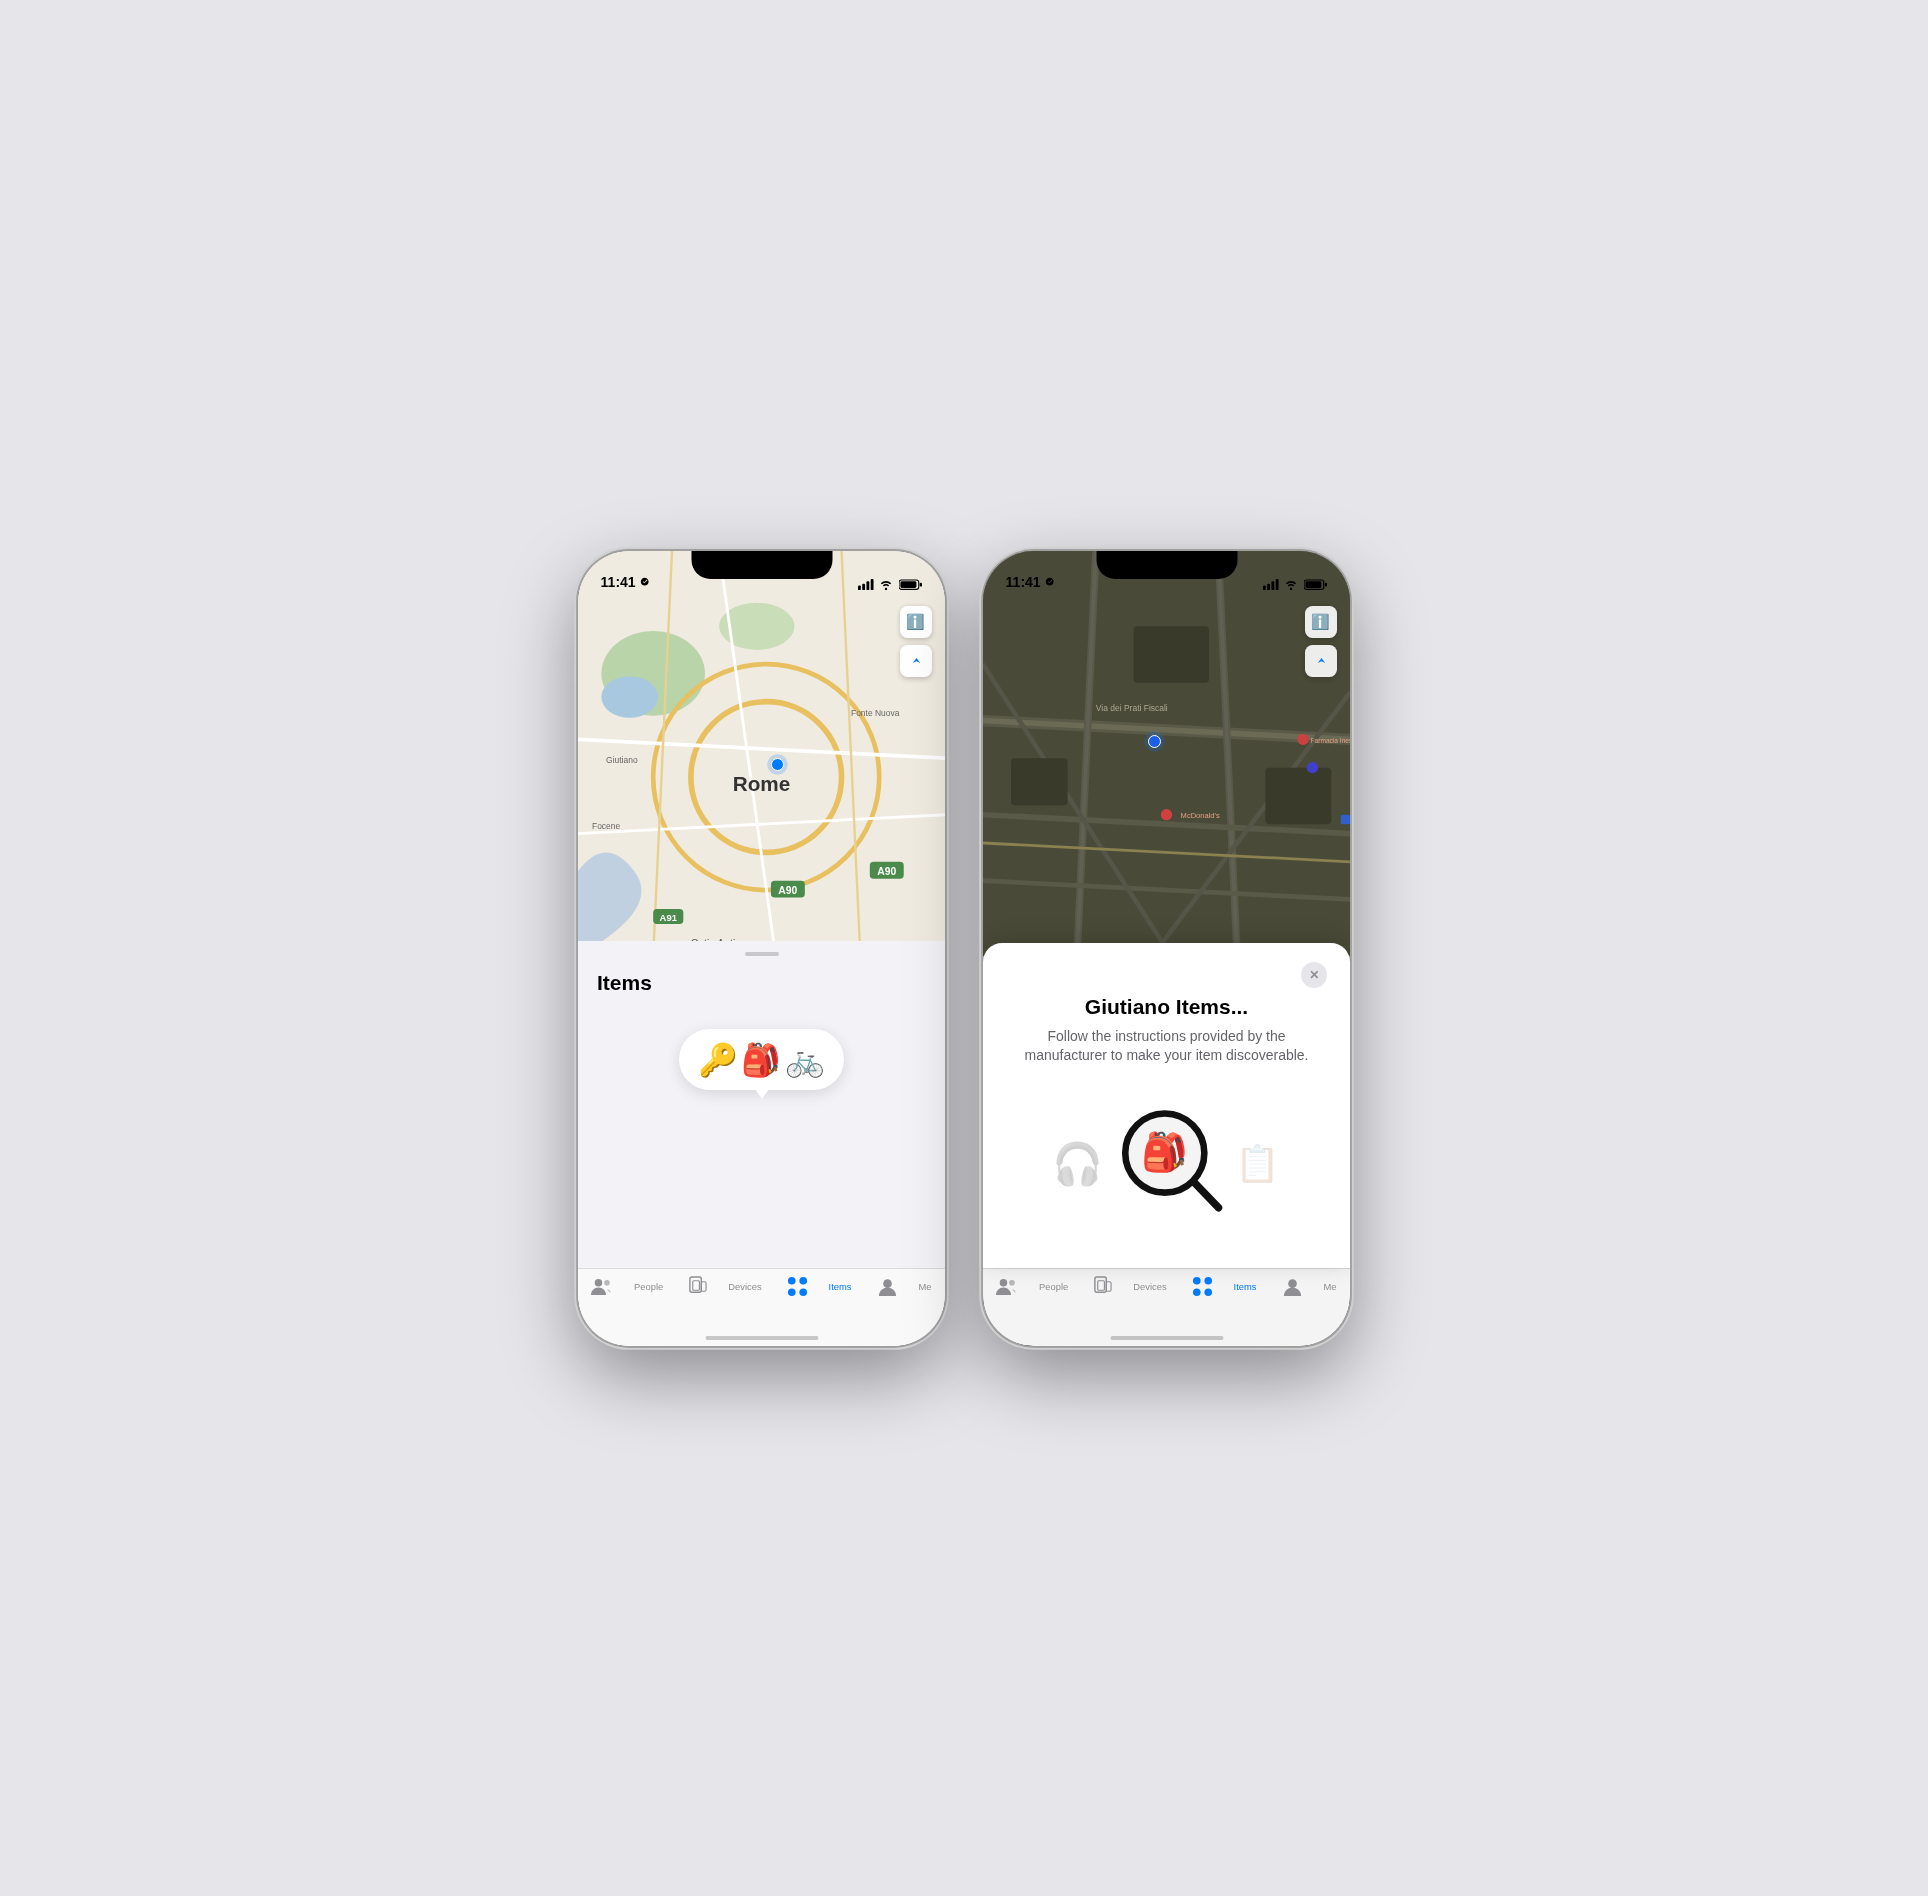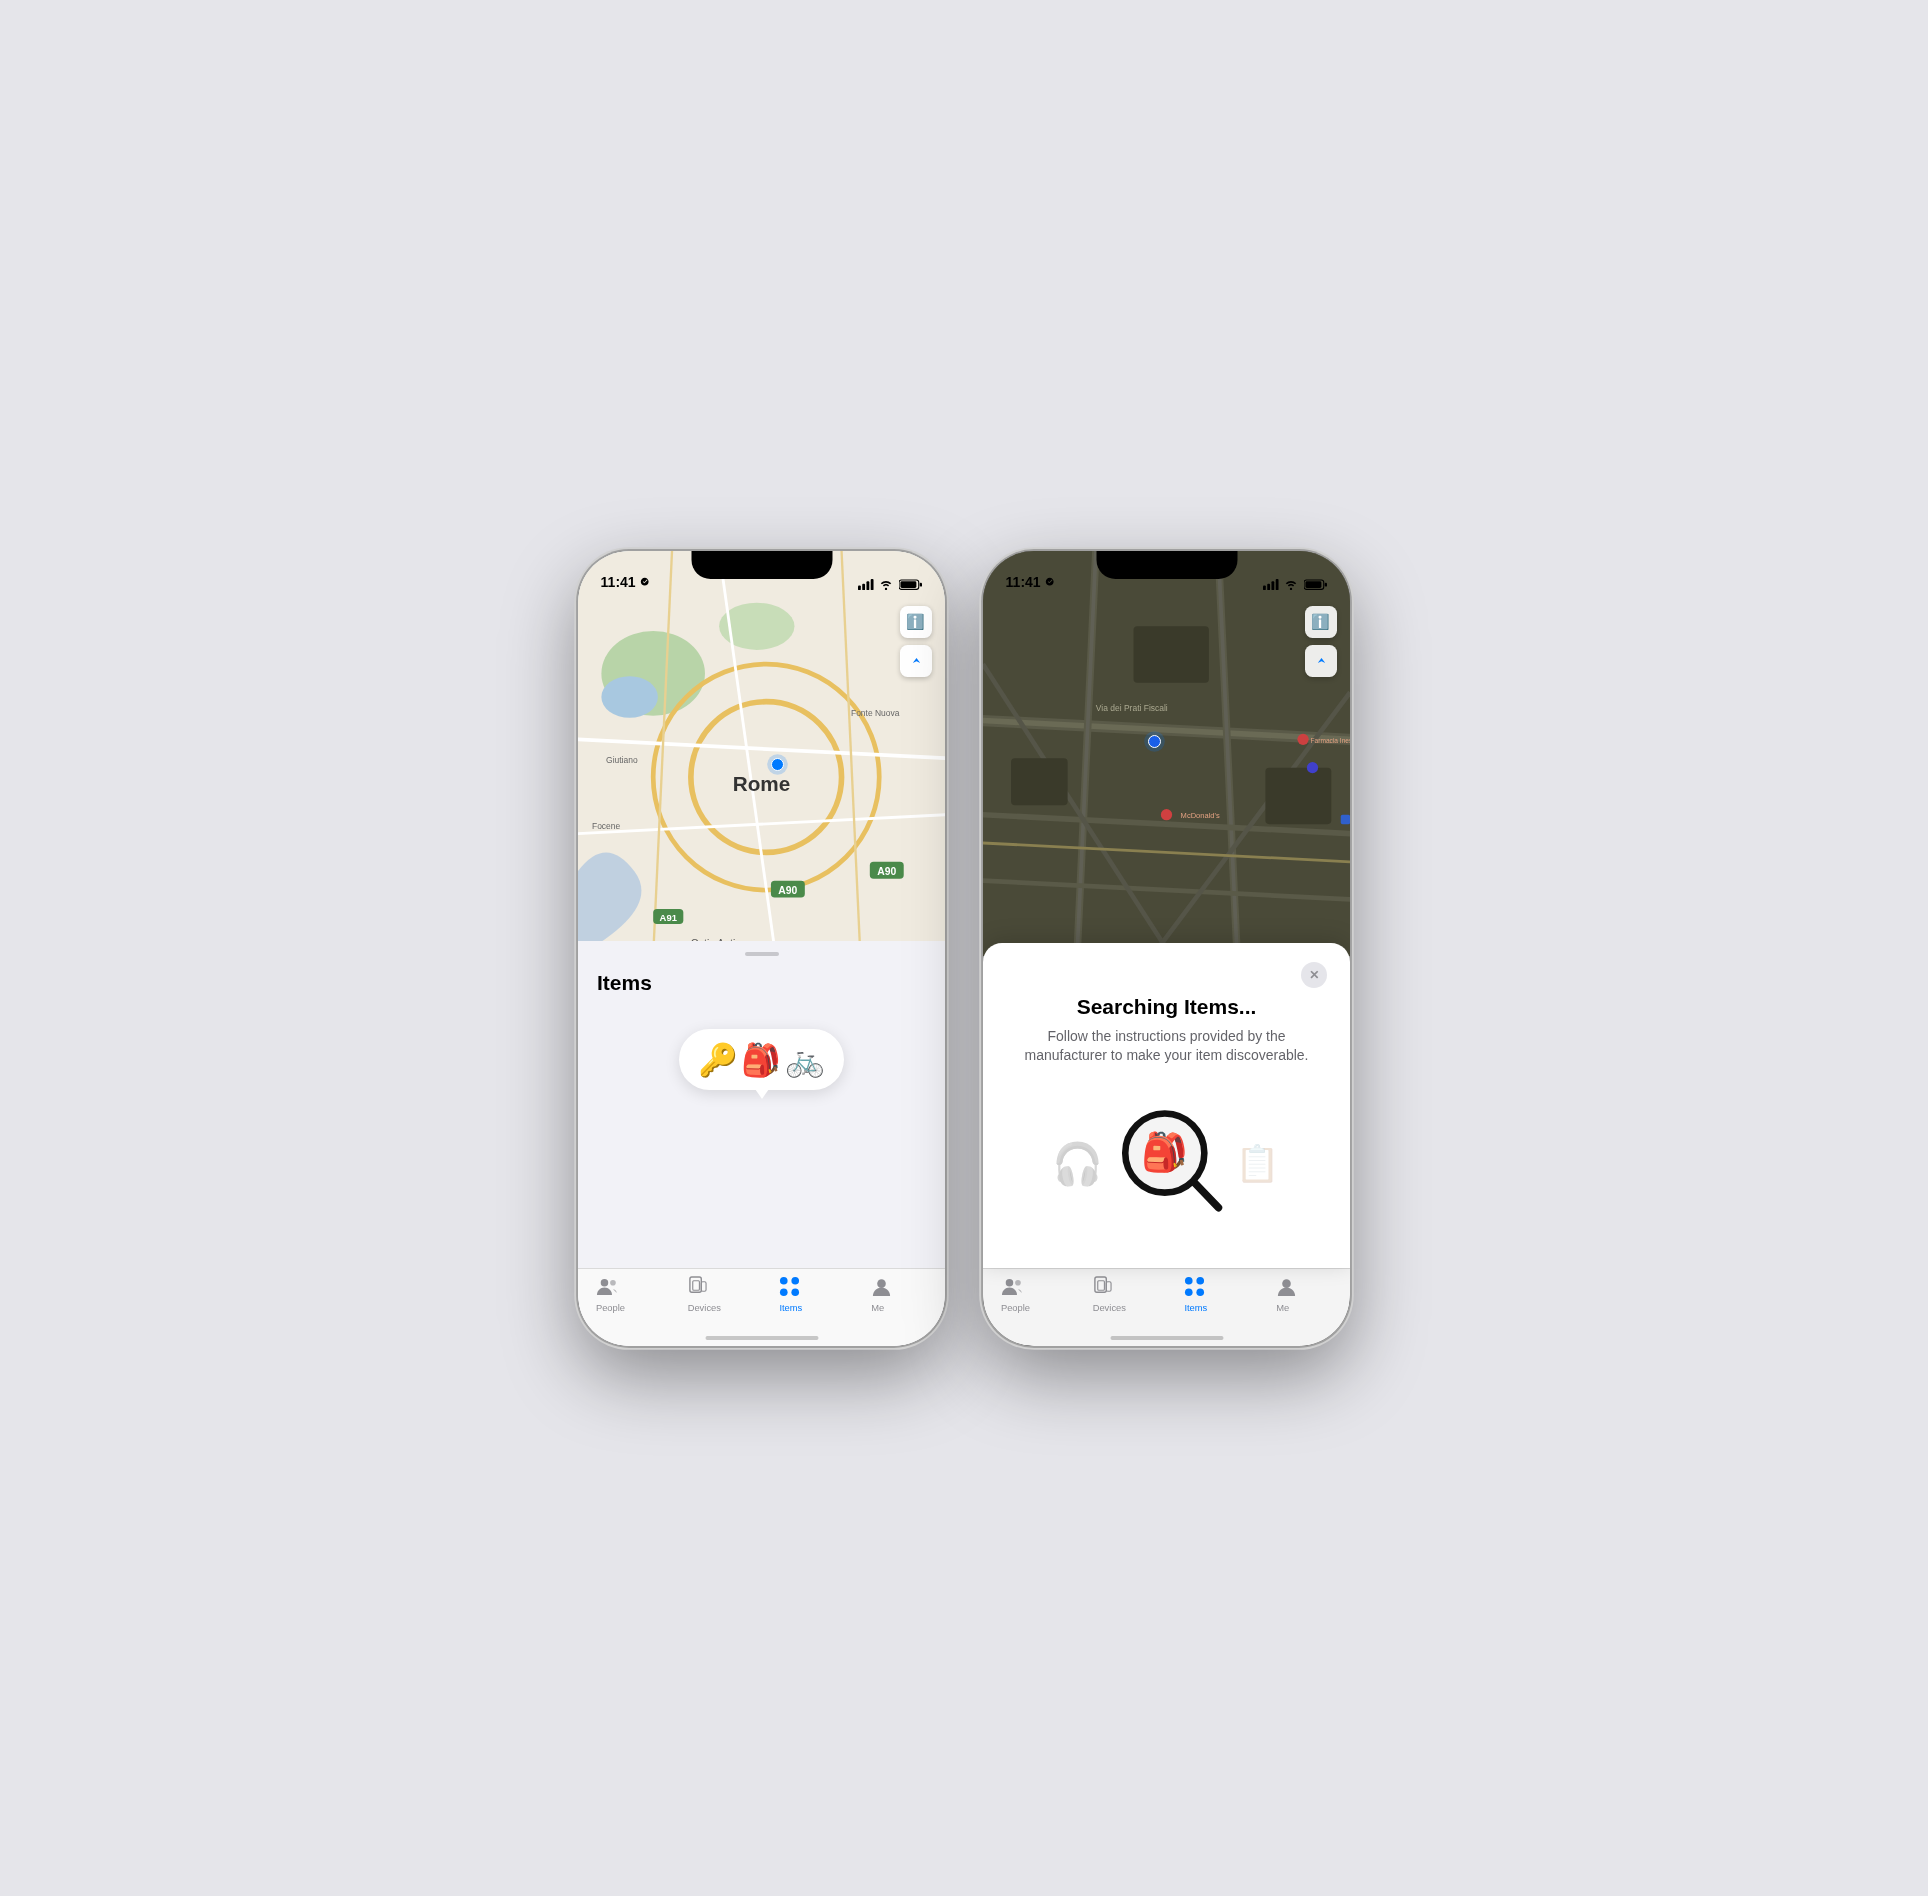--- a/index.html
+++ b/index.html
@@ -219,23 +219,22 @@
       background: rgba(249,249,249,0.94);
       border-top: 0.9px solid rgba(0,0,0,0.12);
       display: flex;
       align-items: flex-start;
       justify-content: space-around;
       padding-top: 7.5px;
     }
 
     .tab-item {
       display: flex;
-      flex-direction: column;
-      align-items: flex-start;
-      gap: 5px;
+      align-items: center;
+      gap: 21px;
       cursor: pointer;
       min-width: 56px;
     }
 
     .tab-label {
       font-size: 9.4px;
       color: #8e8e93;
     }
 
     .tab-label.active { color: #007aff; }
@@ -534,21 +533,21 @@
         <svg width="15" height="15" viewBox="0 0 24 24" fill="#007aff">
           <path d="M12 8l-6 8 6-3 6 3z"></path>
         </svg>
       </div>
     </div>
 
     <div class="modal-sheet">
       <div class="modal-header">
         <div class="modal-close">✕</div>
       </div>
-      <div class="modal-title">Searching Items...</div>
+      <div class="modal-title">Giutiano Items...</div>
       <div class="modal-subtitle">Follow the instructions provided by the manufacturer to make your item discoverable.</div>
 
       <div class="search-illustration">
         <div style="position: relative; display: flex; align-items: center; gap: 9.4px;">
 
           <div style="font-size:41px; opacity:0.25; color:#999;">🎧</div>
 
           <div style="position:relative; z-index:2;">
             <svg width="113" height="113" viewBox="0 0 120 120">
 

